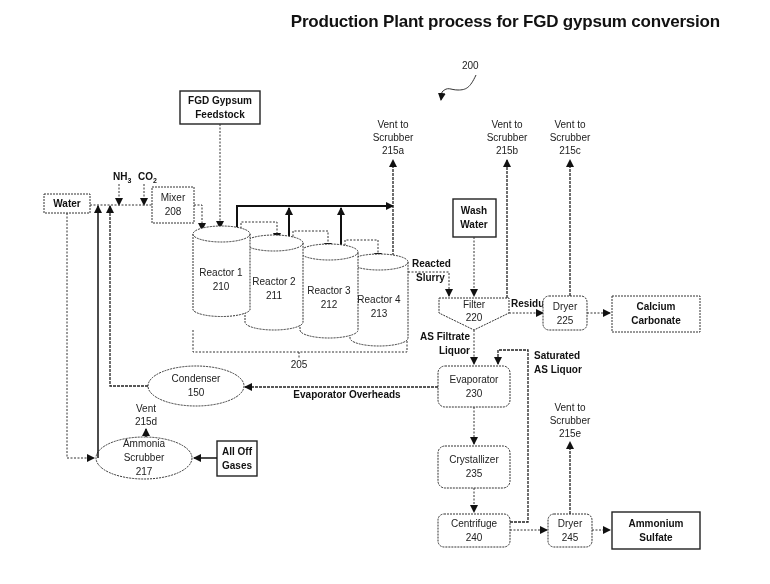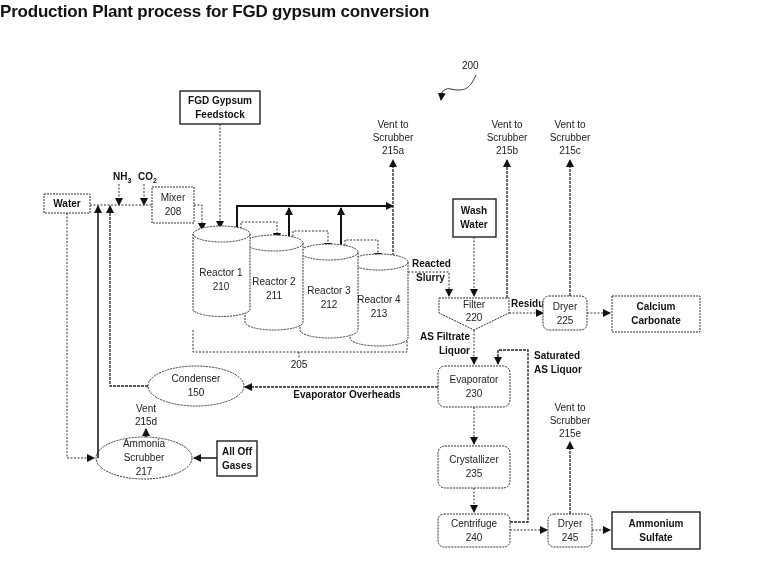--- a/index.html
+++ b/index.html
@@ -1,18 +1,18 @@
 <!DOCTYPE html>
 <html><head>
 <meta charset="utf-8">
 <style>
   html, body { margin: 0; padding: 0; background: #ffffff; }
   body { width: 770px; height: 584px; position: relative; overflow: hidden;
          font-family: "Liberation Sans", sans-serif; color: #111; }
-  #title { position: absolute; left: 0; top: 2px; width: 720px; text-align: left;
+  #title { position: absolute; left: 0; top: 12px; width: 720px; text-align: right;
            font-weight: bold; font-size: 17px; letter-spacing: -0.2px; }
   svg#diagram { position: absolute; left: 0; top: 0; }
   .lbl { font-family: "Liberation Sans", sans-serif; font-size: 10px; fill: #222; }
   .lblb { font-family: "Liberation Sans", sans-serif; font-size: 10px; font-weight: bold; fill: #111; }
   .box { fill: #fff; stroke: #333; stroke-width: 1; stroke-dasharray: 2 1; }
   .boxs { fill: #fff; stroke: #222; stroke-width: 1.4; }
   .thin { fill: none; stroke: #333; stroke-width: 1; stroke-dasharray: 2 1.5; }
   .thick { fill: none; stroke: #111; stroke-width: 2; }
   .med { fill: none; stroke: #222; stroke-width: 1.3; stroke-dasharray: 3 1; }
 </style>

